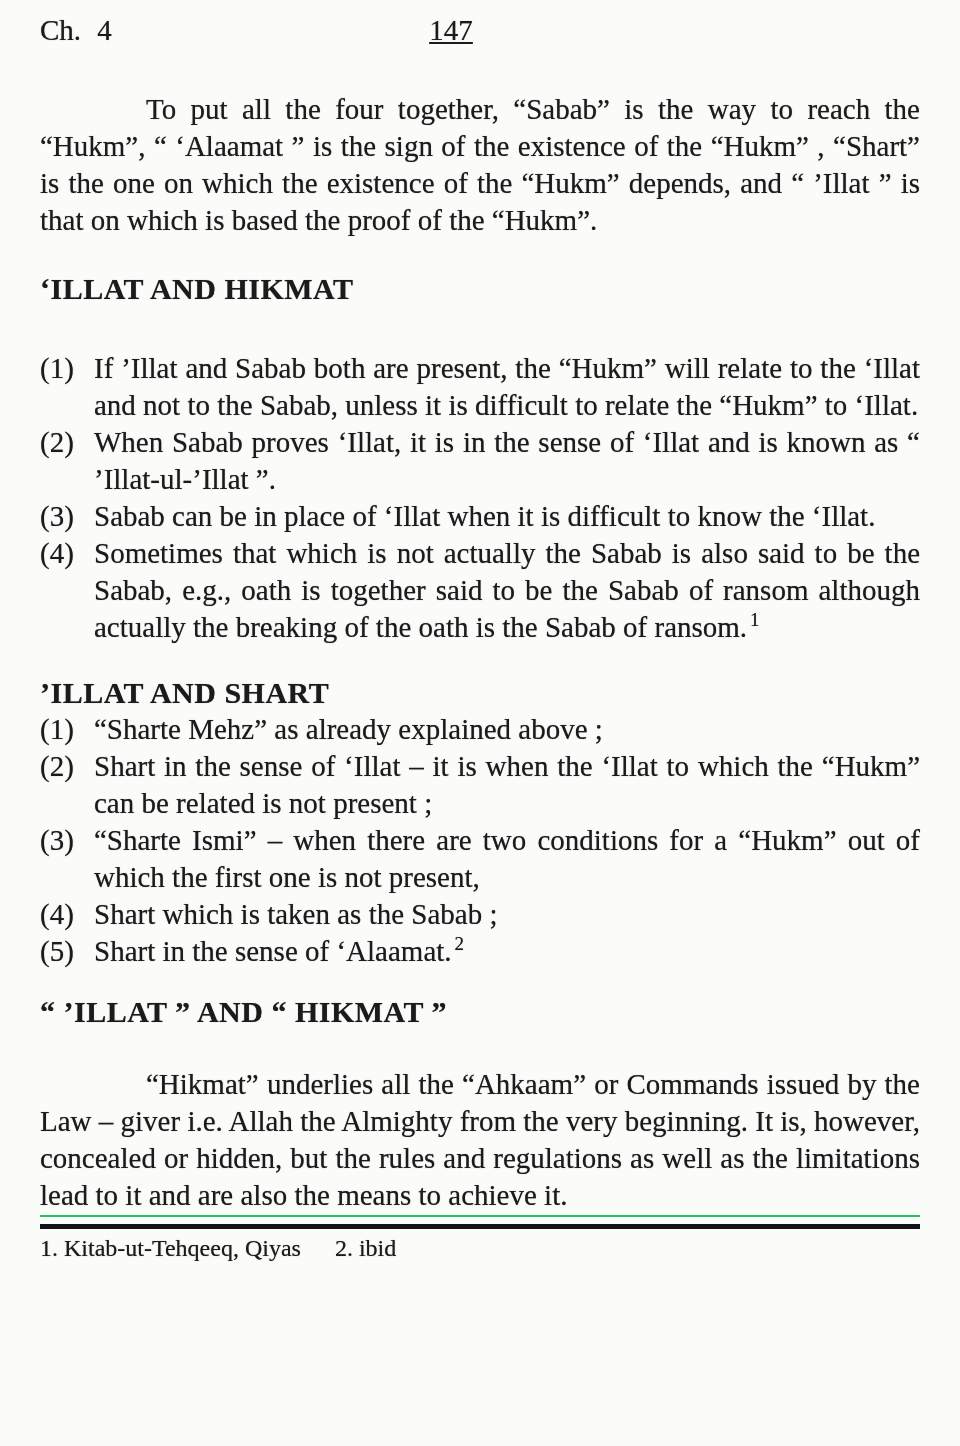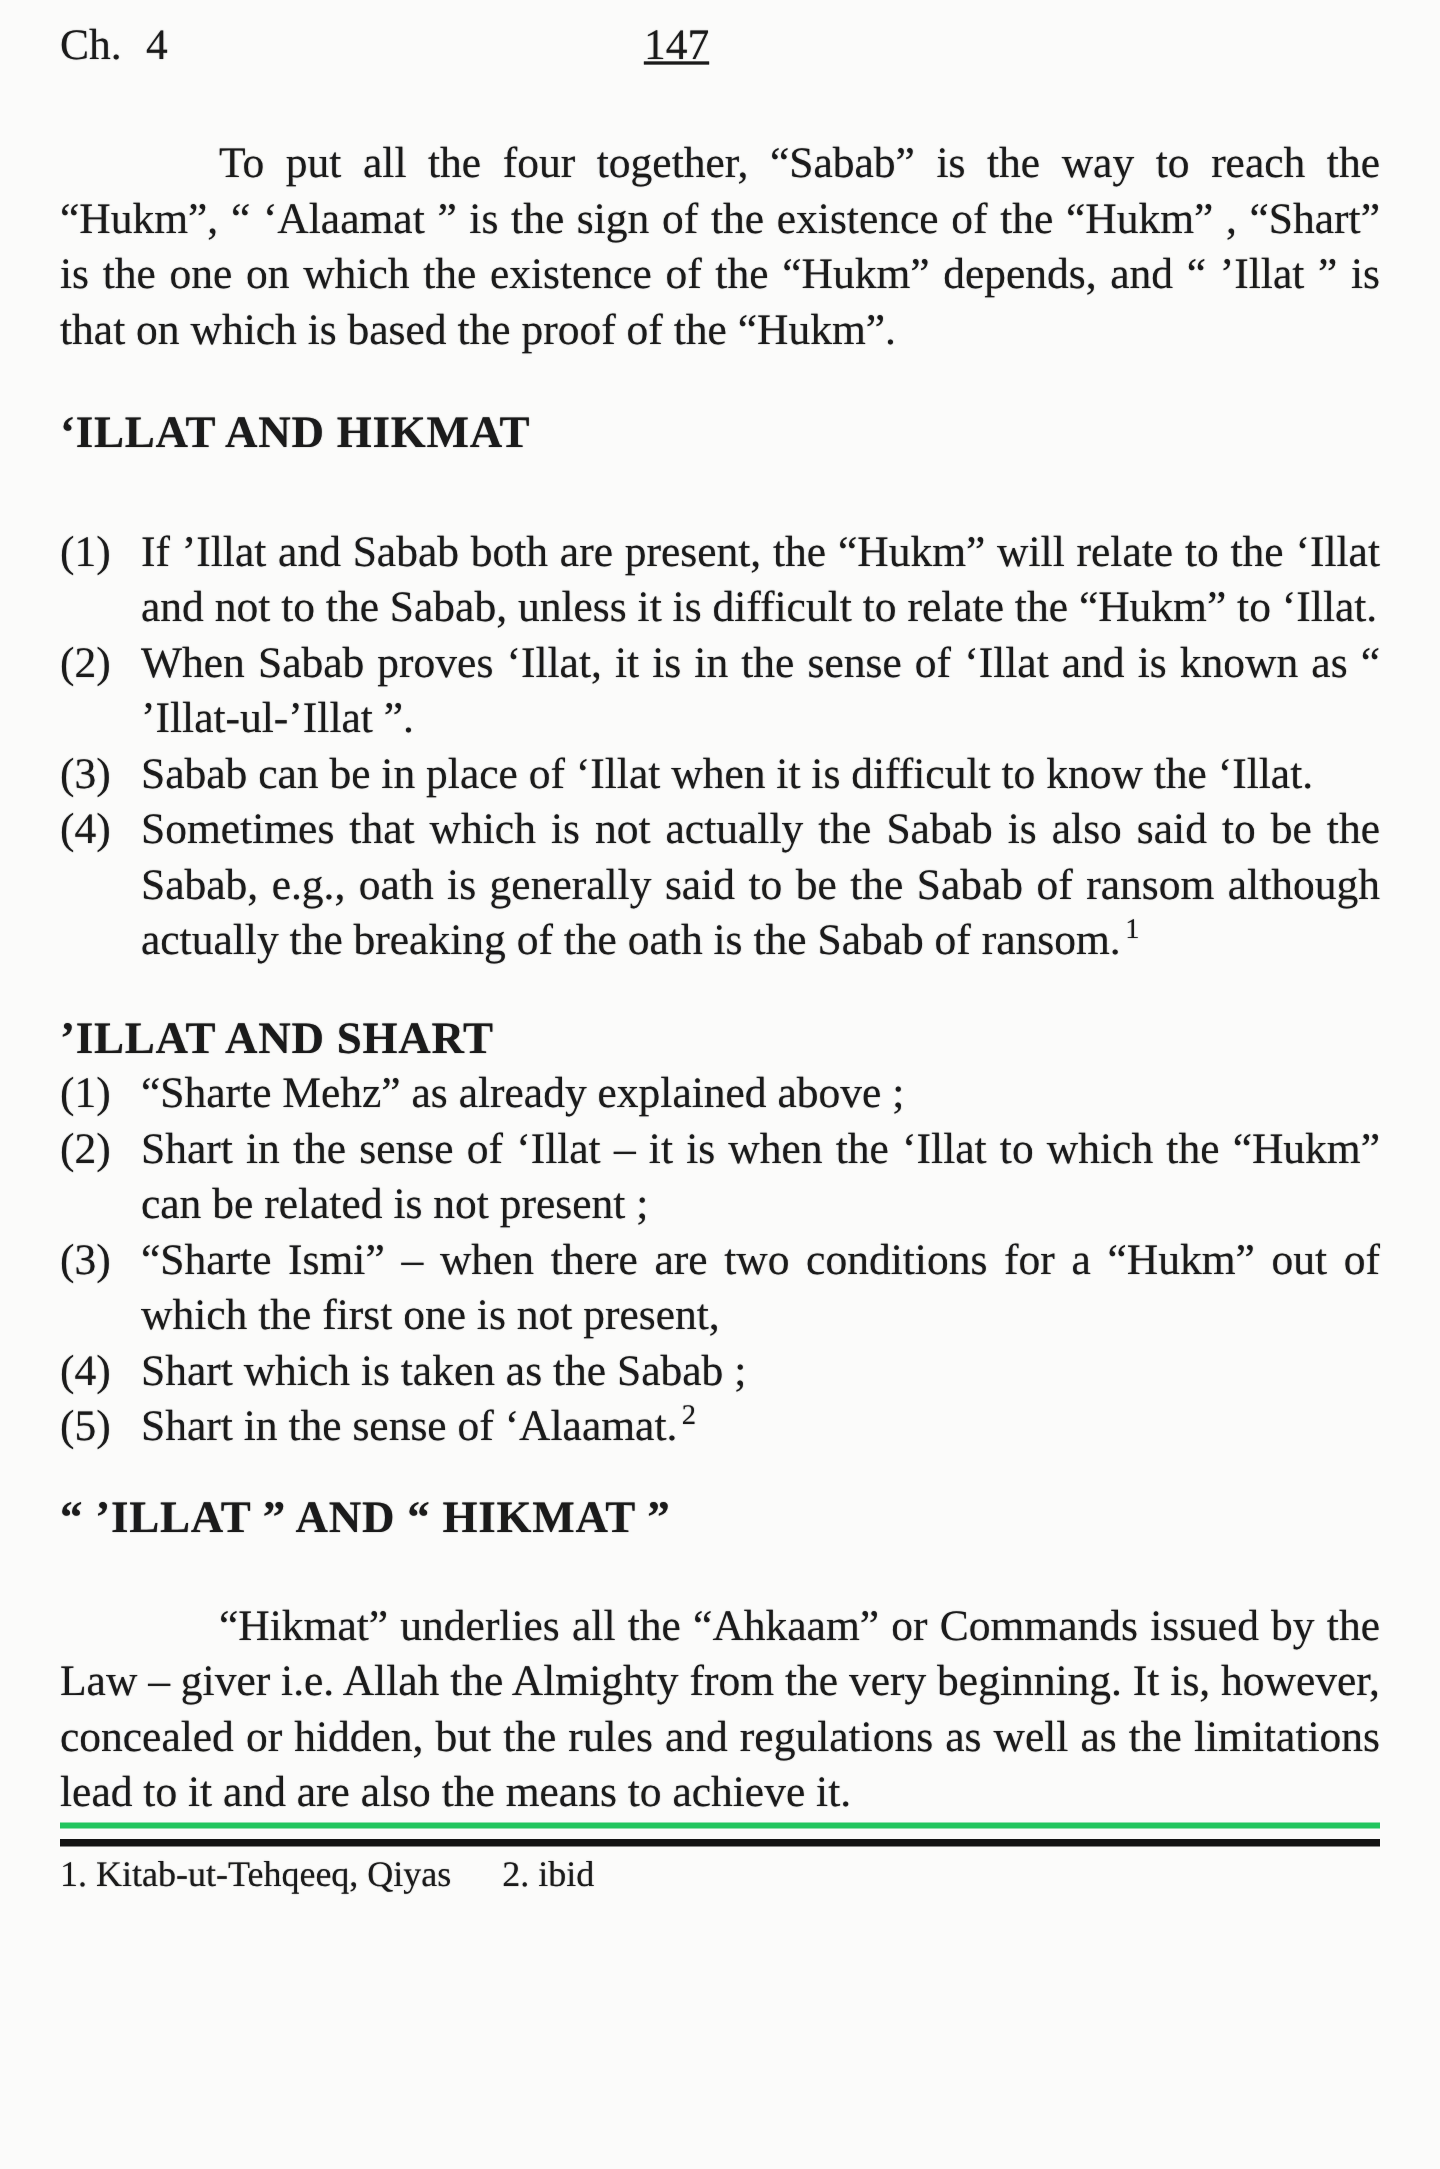--- a/index.html
+++ b/index.html
@@ -59,21 +59,21 @@
 
   sup {
     font-size: 19px;
     line-height: 0;
     vertical-align: super;
     margin-left: 3px;
   }
 
   .hikmat-para {
     margin-top: 36px;
-    border-bottom: 4px solid #22c55e;
+    border-bottom: 2px solid #22c55e;
     padding-bottom: 1px;
   }
   .foot-rule {
     border: 0;
     height: 5px;
     background: #141414;
     margin: 7px 0 0 0;
   }
   .footnote {
     margin-top: 4px;
@@ -104,21 +104,21 @@
     <div class="li">
       <span class="num">(2)</span>
       <span class="txt">When Sabab proves ‘Illat, it is in the sense of ‘Illat and is known as “ ’Illat-ul-’Illat ”.</span>
     </div>
     <div class="li">
       <span class="num">(3)</span>
       <span class="txt">Sabab can be in place of ‘Illat when it is difficult to know the ‘Illat.</span>
     </div>
     <div class="li">
       <span class="num">(4)</span>
-      <span class="txt"><span>Sometimes that which is not actually the Sabab is also said to be the Sabab, e.g., oath is generally said to be the Sabab of ransom although actually the breaking of the oath is the Sabab of ransom.</span><sup>1</sup></span>
+      <span class="txt"><span>Sometimes that which is not actually the Sabab is also said to be the Sabab, e.g., oath is together said to be the Sabab of ransom although actually the breaking of the oath is the Sabab of ransom.</span><sup>1</sup></span>
     </div>
   </div>
 
   <h2 class="heading h-shart">’ILLAT AND SHART</h2>
 
 
   <div class="list2">
     <div class="li">
       <span class="num">(1)</span>
       <span class="txt">“Sharte Mehz” as already explained above ;</span>

